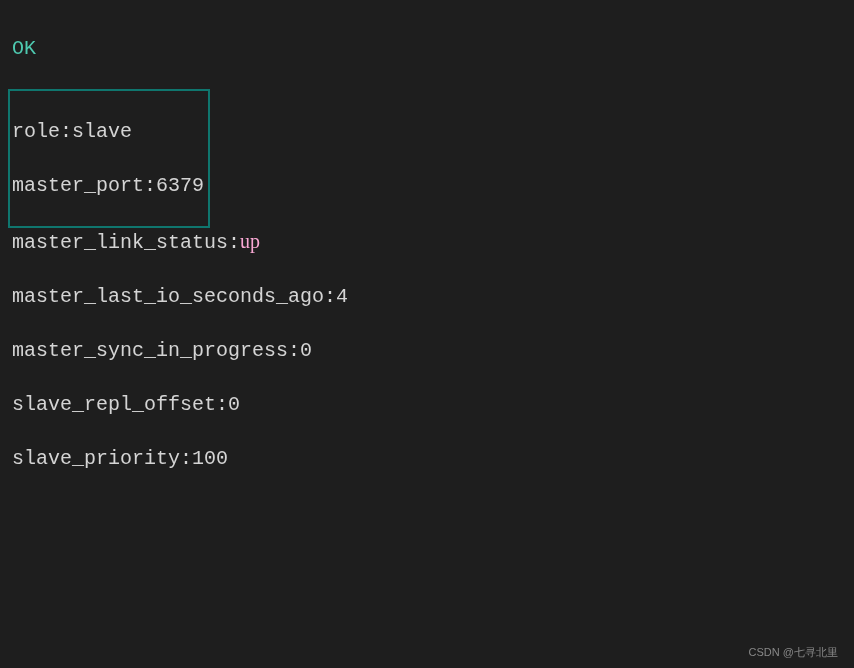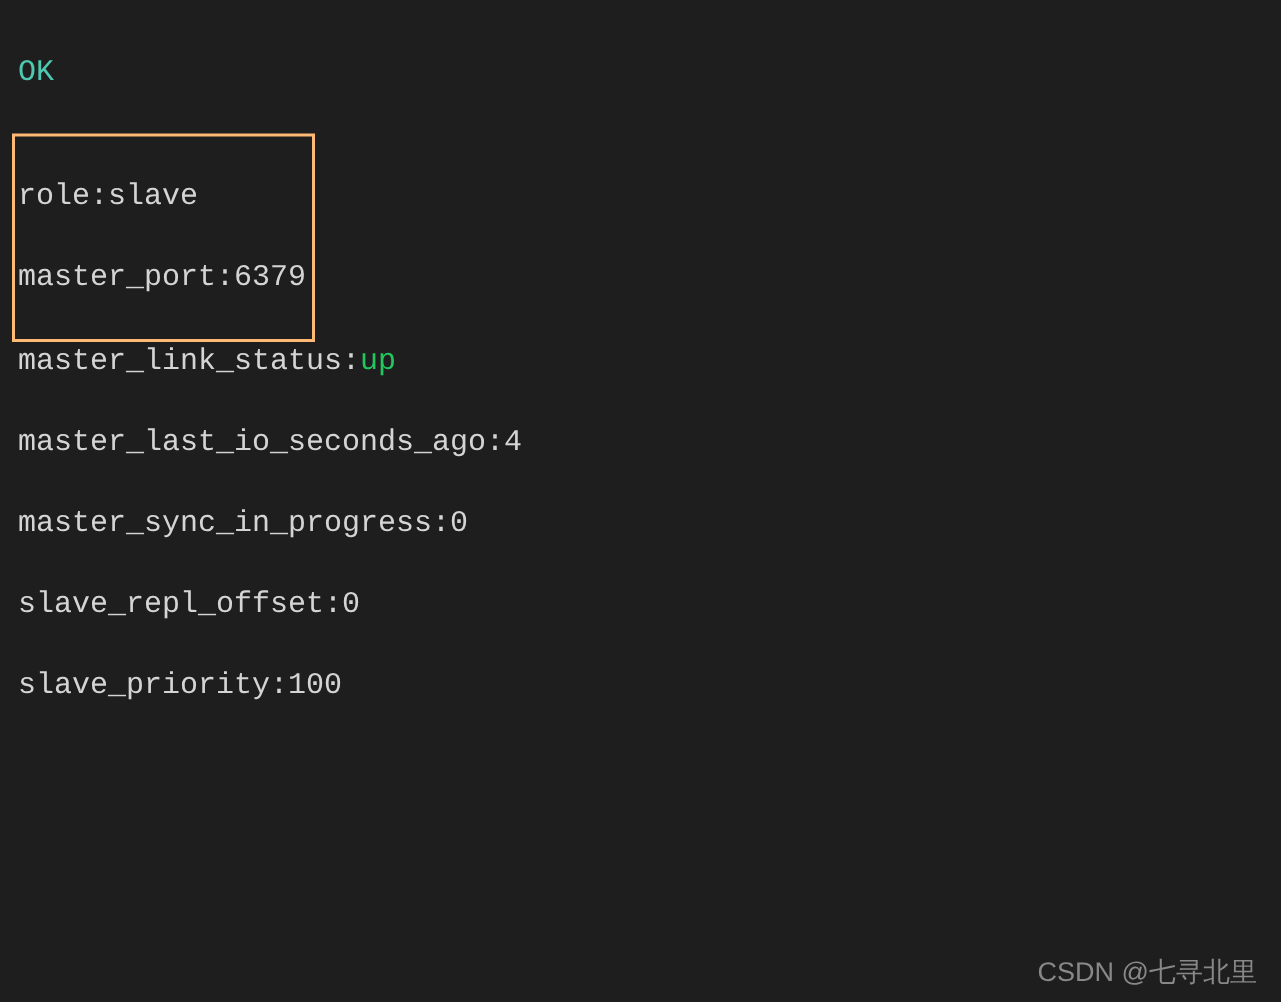--- a/index.html
+++ b/index.html
@@ -50,34 +50,35 @@
     .key {
       color: #d4d4d4;
     }
     .val {
       color: #d4d4d4;
     }
     .val-pink {
       color: #c586c0;
     }
     .val-green {
-      color: #22c55e;
+      color: #f9a8d4;
+      font-family: Liberation Serif, serif;
     }
     .highlighted-box {
-      border: 2px solid #fdba74;
+      border: 2px solid #0f766e;
       display: inline-block;
       padding: 0 4px 0 2px;
       margin-left: -4px;
     }
     .watermark {
       position: absolute;
       bottom: 8px;
       right: 16px;
       color: #888888;
-      font-size: 18px;
+      font-size: 11px;
       font-family: sans-serif;
     }
     .line {
       display: block;
     }
   </style>
 </head>
 <body>
 
 <div class="terminal">

